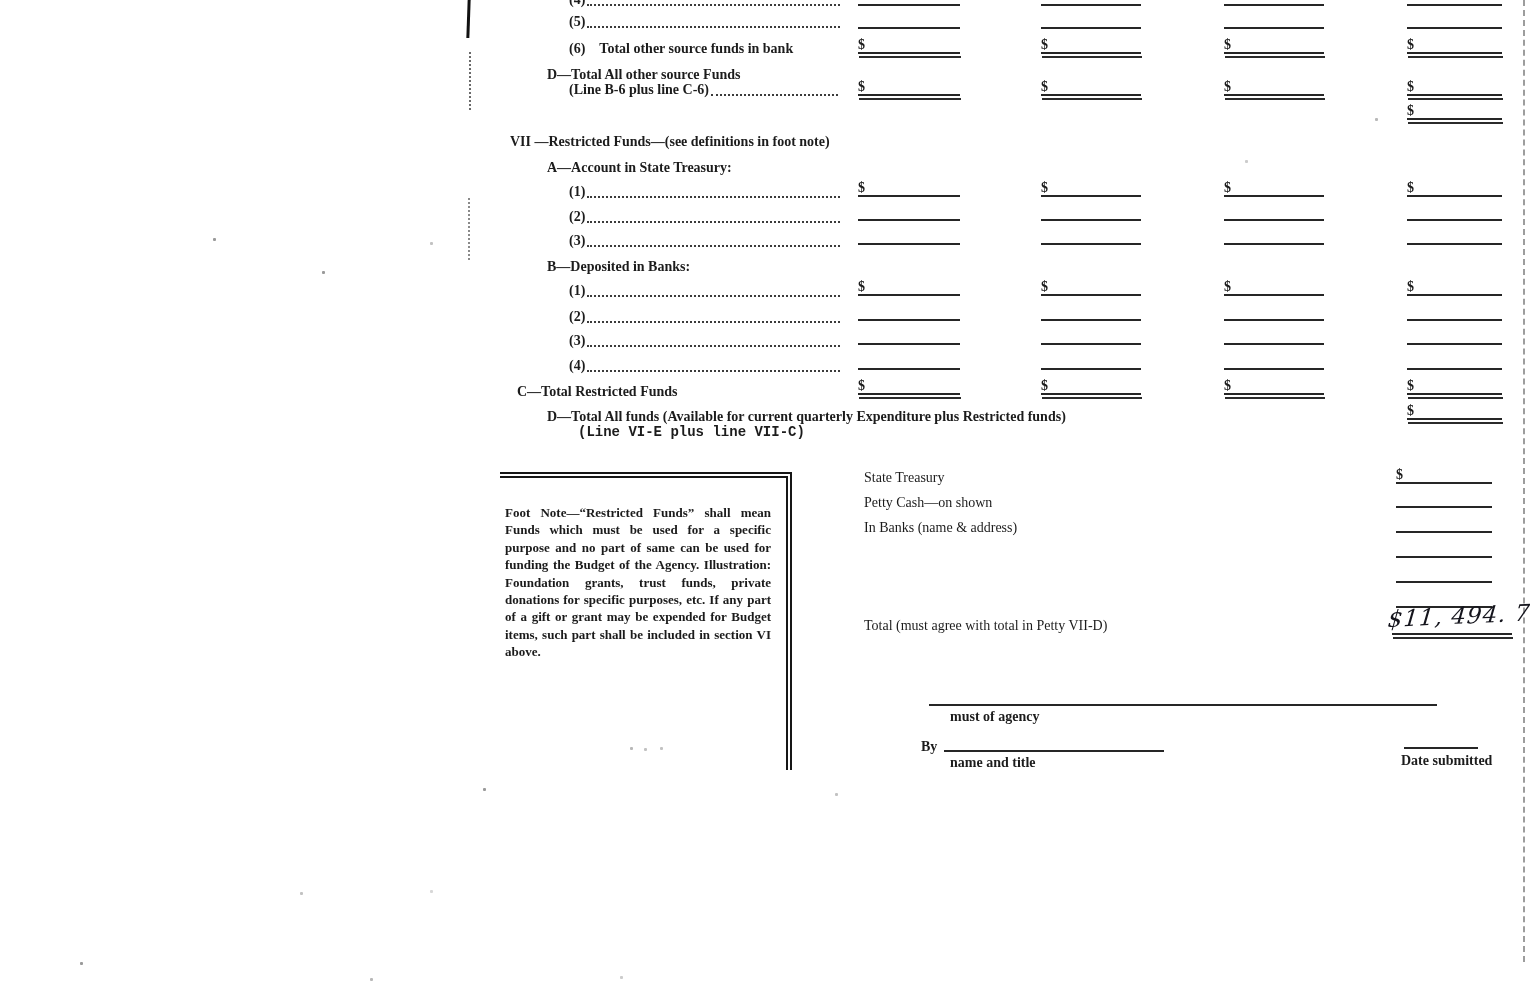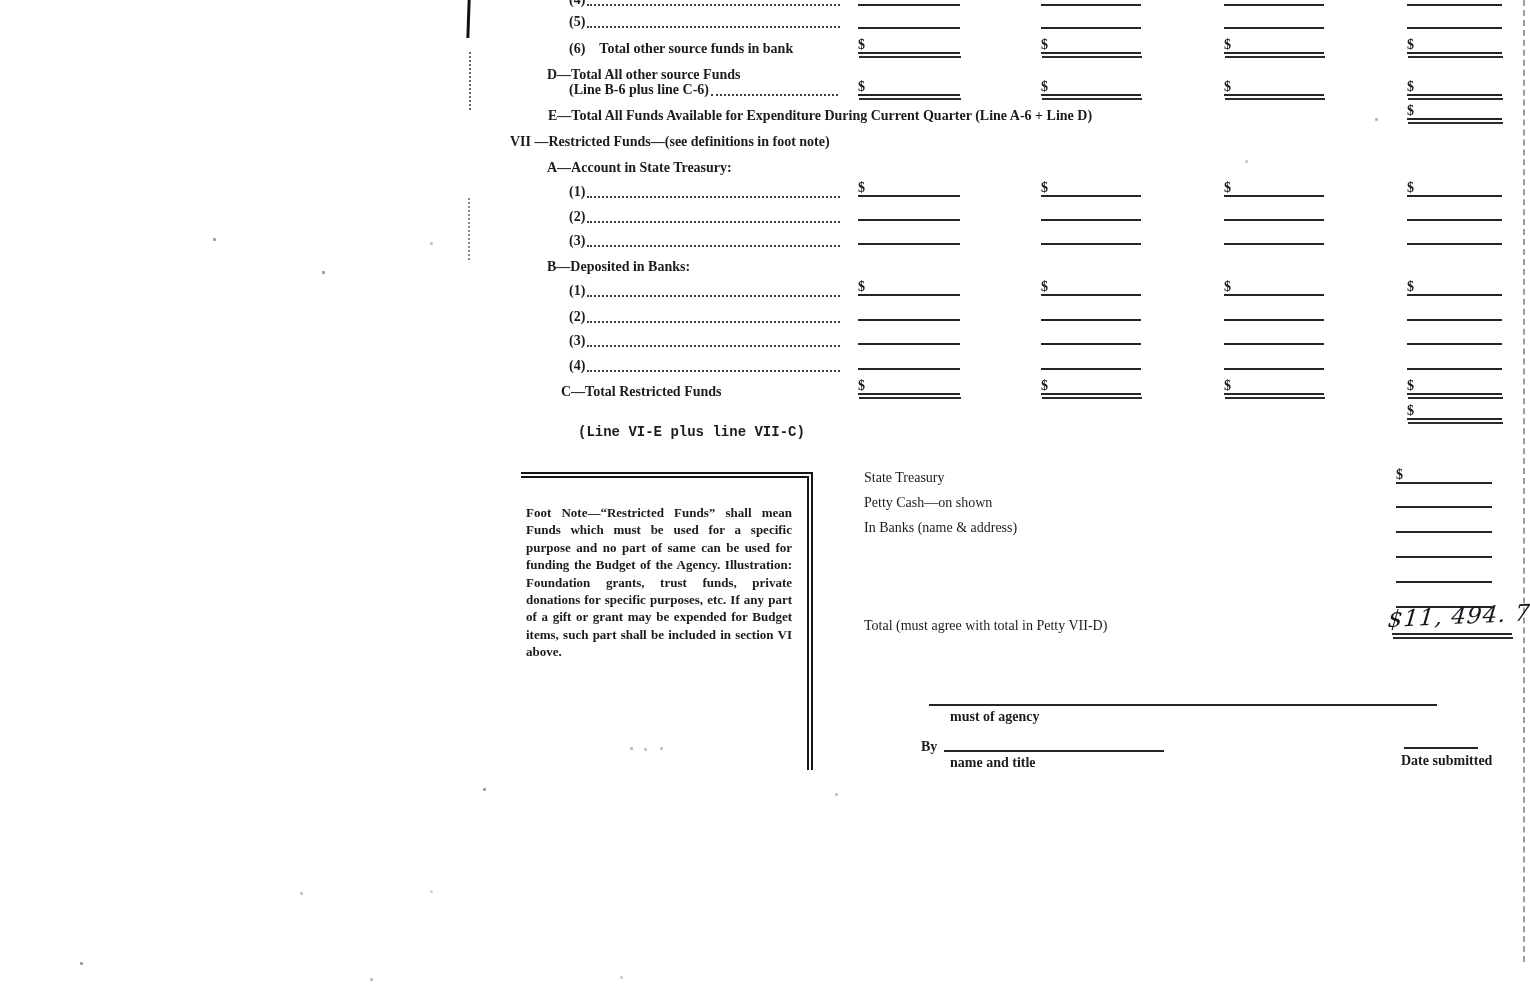--- a/index.html
+++ b/index.html
@@ -15,21 +15,21 @@
   .txt { position:absolute; font: 700 14px/16px "Liberation Serif", serif; color:#1c1c1c; white-space:nowrap; }
   .txt.light { font-weight:400; }
   .lrow { position:absolute; display:flex; align-items:flex-end; font:700 14px/15px "Liberation Serif", serif; }
   .lrow .num { flex:0 0 auto; }
   .lrow .rtext { flex:0 0 auto; margin-left:14px; }
   .lrow .leader { flex:1 1 auto; height:4px; border-bottom:2px dotted #3b3b3b; margin:0 0 1px 2px; }
   .mline { position:absolute; height:14px; border-bottom:2px solid #262626; }
   .mline .ds { position:absolute; left:0; bottom:-1px; font:700 14px "Liberation Serif", serif; }
   .mline.dbl::after { content:""; position:absolute; left:1px; right:-1px; bottom:-6px; border-bottom:2px solid #2b2b2b; }
   .footnote-box {
-    position:absolute; left:521px; top:472px; width:292px; height:298px;
+    position:absolute; left:500px; top:472px; width:292px; height:298px;
     border-top:6px double #161616; border-right:6px double #161616;
   }
   .footnote-text {
     position:absolute; left:5px; top:26px; width:266px;
     font:700 13px/17.4px "Liberation Serif", serif; text-align:justify; color:#1b1b1b;
   }
   .para { position:absolute; font:700 13.5px/17px "Liberation Serif", serif; text-align:justify; color:#1b1b1b; }
   .handwritten {
     position:absolute; left:1388px; top:603px; width:130px;
     font:italic 23px "DejaVu Serif", serif; letter-spacing:1px; white-space:nowrap;
@@ -111,21 +111,20 @@
   <div class="mline dbl" style="left:1041px;top:82px;width:100px">
       <span class="ds">$</span>
     </div>
   <div class="mline dbl" style="left:1224px;top:82px;width:100px">
       <span class="ds">$</span>
     </div>
   <div class="mline dbl" style="left:1407px;top:82px;width:95px">
       <span class="ds">$</span>
     </div>
 
-  <div class="txt" style="left:548px;top:108px;">E—Total All Funds Available for Expenditure During Current Quarter (Line A-6 + Line D)</div>
   <div class="mline dbl" style="left:1407px;top:106px;width:95px">
       <span class="ds">$</span>
     </div>
 
   <div class="txt" style="left:510px;top:134px;">VII —Restricted Funds—(see definitions in foot note)</div>
   <div class="txt" style="left:547px;top:160px;">A—Account in State Treasury:</div>
 
   <div class="lrow" style="left:569px;top:184px;width:271px">
     <span class="num">(1)</span>
     <span class="leader"></span>
@@ -200,34 +199,35 @@
 
   <div class="lrow" style="left:569px;top:358px;width:271px">
     <span class="num">(4)</span>
     <span class="leader"></span>
   </div>
   <div class="mline" style="left:858px;top:356px;width:102px"></div>
   <div class="mline" style="left:1041px;top:356px;width:100px"></div>
   <div class="mline" style="left:1224px;top:356px;width:100px"></div>
   <div class="mline" style="left:1407px;top:356px;width:95px"></div>
 
-  <div class="txt" style="left:561px;top:384px;">C—Total Restricted Funds</div>
+  <div class="txt" style="left:517px;top:384px;">C—Total Restricted Funds</div>
   <div class="mline dbl" style="left:858px;top:381px;width:102px">
       <span class="ds">$</span>
     </div>
   <div class="mline dbl" style="left:1041px;top:381px;width:100px">
       <span class="ds">$</span>
     </div>
   <div class="mline dbl" style="left:1224px;top:381px;width:100px">
       <span class="ds">$</span>
     </div>
   <div class="mline dbl" style="left:1407px;top:381px;width:95px">
       <span class="ds">$</span>
     </div>
 
+  <div class="txt" style="left:547px;top:409px;">D—Total All funds (Available for current quarterly Expenditure plus Restricted funds)</div>
   <div class="txt" style="left:578px;top:424px;font-family:Liberation Mono, monospace;">(Line VI-E plus line VII-C)</div>
   <div class="mline dbl" style="left:1407px;top:406px;width:95px">
       <span class="ds">$</span>
     </div>
 
 
   <div class="txt light" style="left:864px;top:470px;">State Treasury</div>
   <div class="txt light" style="left:864px;top:495px;">Petty Cash—on shown</div>
   <div class="txt light" style="left:864px;top:520px;">In Banks (name &amp; address)</div>
 

